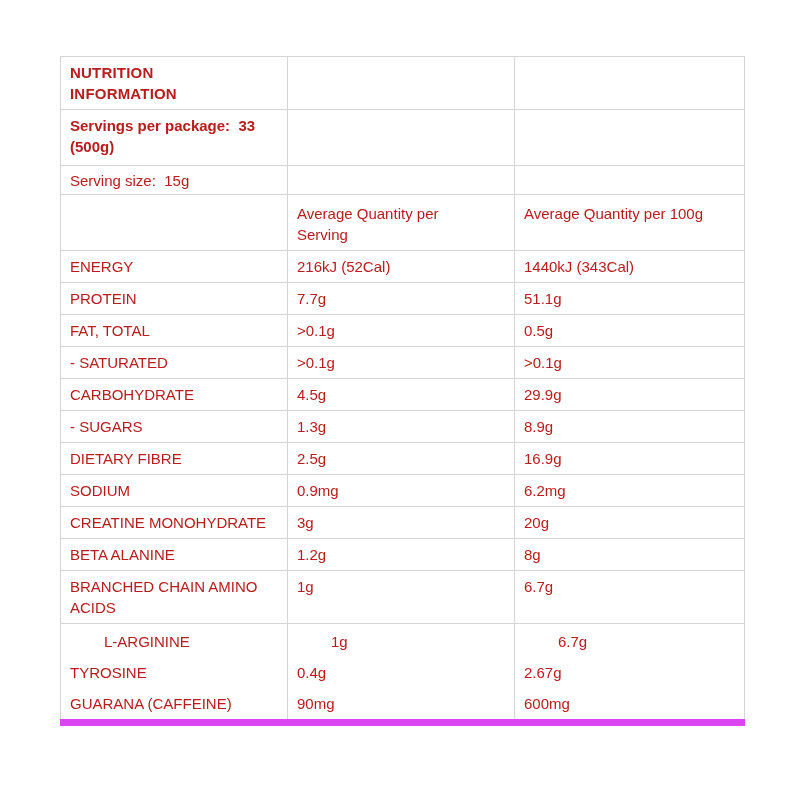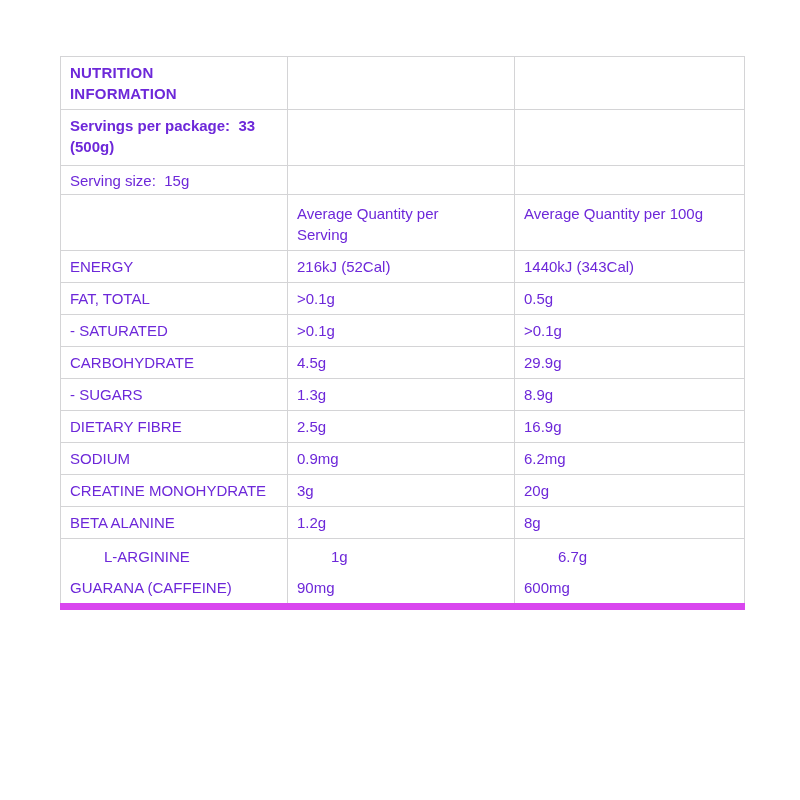--- a/index.html
+++ b/index.html
@@ -8,21 +8,21 @@
     background: #ffffff;
     font-family: "Liberation Sans", sans-serif;
   }
   .page { position: relative; width: 800px; height: 800px; background: #ffffff; }
   table.nutrition {
     position: absolute;
     left: 60px; top: 56px;
     width: 684px;
     border-collapse: collapse;
     table-layout: fixed;
-    color: #6d28d9;
+    color: #b91c1c;
     font-size: 15px;
     line-height: 21px;
   }
   table.nutrition td {
     border: 1px solid #d4d4d6;
     vertical-align: top;
     padding: 5px 9px;
     overflow: hidden;
   }
   col.c1 { width: 227px; }
@@ -74,20 +74,25 @@
         <td><span class="wrap-serving">Average Quantity per Serving</span></td>
         <td>Average Quantity per 100g</td>
       </tr>
 
       <tr class="r-data">
         <td>ENERGY</td>
         <td>216kJ (52Cal)</td>
         <td>1440kJ (343Cal)</td>
       </tr>
       <tr class="r-data">
+        <td>PROTEIN</td>
+        <td>7.7g</td>
+        <td>51.1g</td>
+      </tr>
+      <tr class="r-data">
         <td>FAT, TOTAL</td>
         <td>&gt;0.1g</td>
         <td>0.5g</td>
       </tr>
       <tr class="r-data">
         <td>- SATURATED</td>
         <td>&gt;0.1g</td>
         <td>&gt;0.1g</td>
       </tr>
       <tr class="r-data">
@@ -113,25 +118,35 @@
       <tr class="r-data">
         <td>CREATINE MONOHYDRATE</td>
         <td>3g</td>
         <td>20g</td>
       </tr>
       <tr class="r-data">
         <td>BETA ALANINE</td>
         <td>1.2g</td>
         <td>8g</td>
       </tr>
+      <tr class="r-data-tall">
+        <td>BRANCHED CHAIN AMINO ACIDS</td>
+        <td>1g</td>
+        <td>6.7g</td>
+      </tr>
 
       <tr class="r-foot r-foot-first">
         <td>L-ARGININE</td>
         <td>1g</td>
         <td>6.7g</td>
+      </tr>
+      <tr class="r-foot">
+        <td>TYROSINE</td>
+        <td>0.4g</td>
+        <td>2.67g</td>
       </tr>
       <tr class="r-foot r-foot-last">
         <td>GUARANA (CAFFEINE)</td>
         <td>90mg</td>
         <td>600mg</td>
       </tr>
     </tbody>
   </table>
 </div>
 

